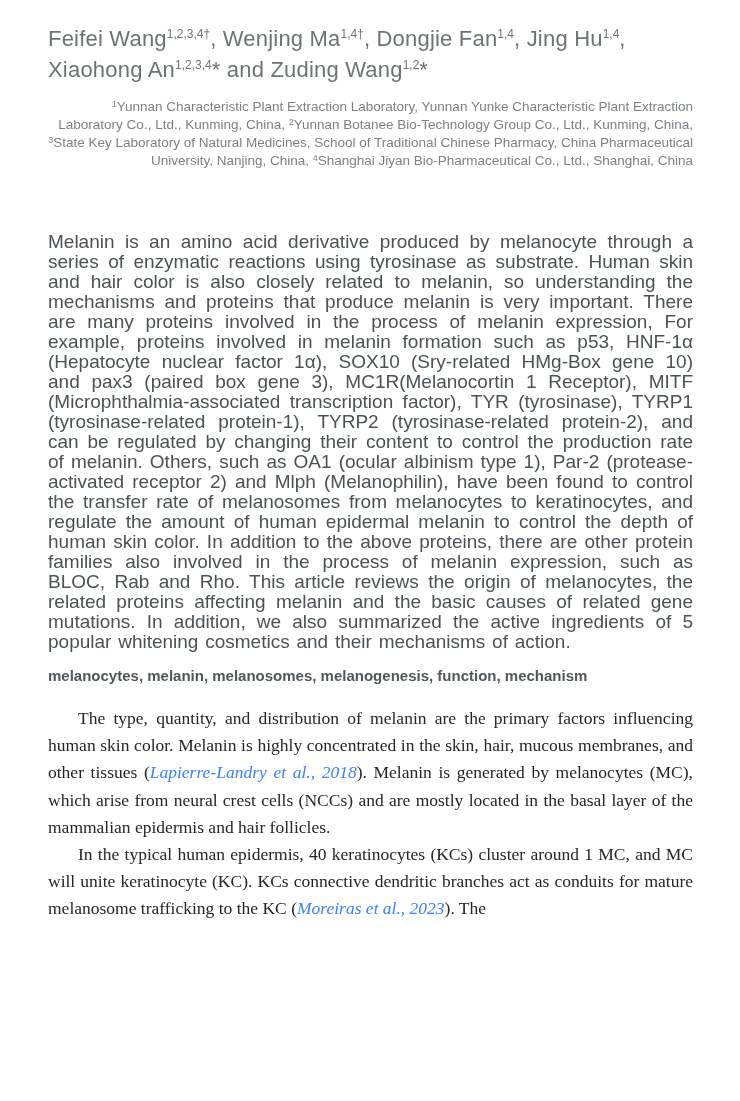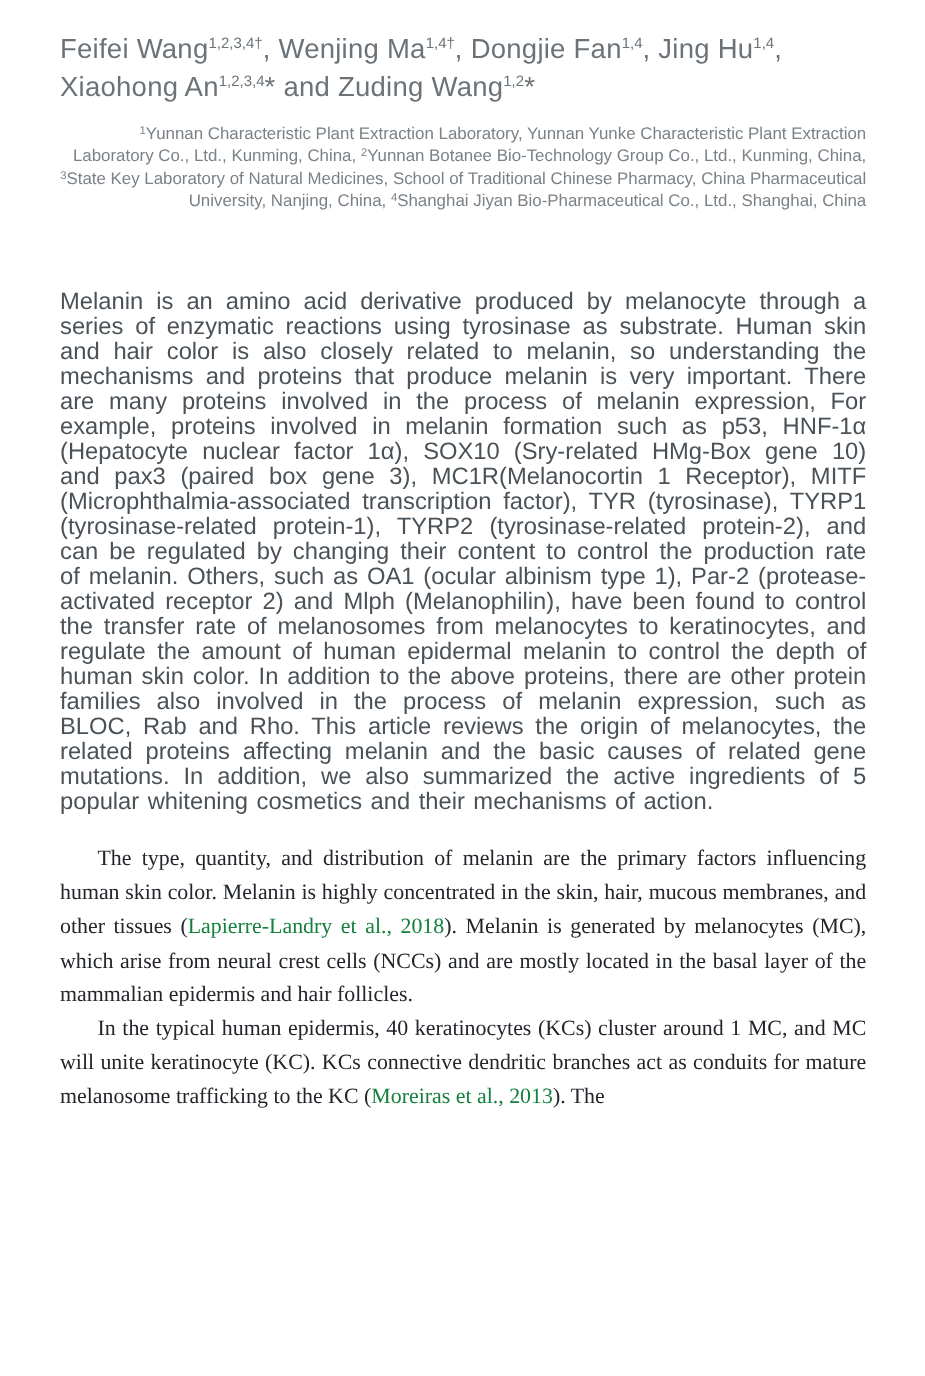--- a/index.html
+++ b/index.html
@@ -96,36 +96,38 @@
     font-size: 17.5px;
     line-height: 27.2px;
     text-align: justify;
     color: #22262a;
   }
   .intro-body p {
     margin: 0;
     text-indent: 30px;
   }
   .cite {
-    color: #15803d;
+    color: #3b82f6;
     text-decoration: none;
     cursor: pointer;
+    font-style: italic;
   }
 </style>
 </head>
 <body>
 
 <div class="page">
 
   <h1 class="authors"><span class="author"><span>Feifei Wang</span><sup>1,2,3,4†</sup></span><span>, </span><span class="author"><span>Wenjing Ma</span><sup>1,4†</sup></span><span>, </span><span class="author"><span>Dongjie Fan</span><sup>1,4</sup></span><span>, </span><span class="author"><span>Jing Hu</span><sup>1,4</sup></span><span>, </span><span class="author"><span>Xiaohong An</span><sup>1,2,3,4</sup></span><span>* and </span><span class="author"><span>Zuding Wang</span><sup>1,2</sup></span><span>*</span></h1>
 
   <p class="affiliations"><sup>1</sup><span>Yunnan Characteristic Plant Extraction Laboratory, Yunnan Yunke Characteristic Plant Extraction Laboratory Co., Ltd., Kunming, China, </span><sup>2</sup><span>Yunnan Botanee Bio-Technology Group Co., Ltd., Kunming, China, </span><sup>3</sup><span>State Key Laboratory of Natural Medicines, School of Traditional Chinese Pharmacy, China Pharmaceutical University, Nanjing, China, </span><sup>4</sup><span>Shanghai Jiyan Bio-Pharmaceutical Co., Ltd., Shanghai, China</span></p>
 
   <p class="abstract">Melanin is an amino acid derivative produced by melanocyte through a series of enzymatic reactions using tyrosinase as substrate. Human skin and hair color is also closely related to melanin, so understanding the mechanisms and proteins that produce melanin is very important. There are many proteins involved in the process of melanin expression, For example, proteins involved in melanin formation such as p53, HNF-1α (Hepatocyte nuclear factor 1α), SOX10 (Sry-related HMg-Box gene 10) and pax3 (paired box gene 3), MC1R(Melanocortin 1 Receptor), MITF (Microphthalmia-associated transcription factor), TYR (tyrosinase), TYRP1 (tyrosinase-related protein-1), TYRP2 (tyrosinase-related protein-2), and can be regulated by changing their content to control the production rate of melanin. Others, such as OA1 (ocular albinism type 1), Par-2 (protease-activated receptor 2) and Mlph (Melanophilin), have been found to control the transfer rate of melanosomes from melanocytes to keratinocytes, and regulate the amount of human epidermal melanin to control the depth of human skin color. In addition to the above proteins, there are other protein families also involved in the process of melanin expression, such as BLOC, Rab and Rho. This article reviews the origin of melanocytes, the related proteins affecting melanin and the basic causes of related gene mutations. In addition, we also summarized the active ingredients of 5 popular whitening cosmetics and their mechanisms of action.</p>
 
+  <div class="keywords-text">melanocytes, melanin, melanosomes, melanogenesis, function, mechanism</div>
 
 
   <div class="intro-body">
     <p><span>The type, quantity, and distribution of melanin are the primary factors influencing human skin color. Melanin is highly concentrated in the skin, hair, mucous membranes, and other tissues (</span><a class="cite">Lapierre-Landry et al., 2018</a><span>). Melanin is generated by melanocytes (MC), which arise from neural crest cells (NCCs) and are mostly located in the basal layer of the mammalian epidermis and hair follicles.</span></p>
-    <p><span>In the typical human epidermis, 40 keratinocytes (KCs) cluster around 1 MC, and MC will unite keratinocyte (KC). KCs connective dendritic branches act as conduits for mature melanosome trafficking to the KC (</span><a class="cite">Moreiras et al., 2013</a><span>). The</span></p>
+    <p><span>In the typical human epidermis, 40 keratinocytes (KCs) cluster around 1 MC, and MC will unite keratinocyte (KC). KCs connective dendritic branches act as conduits for mature melanosome trafficking to the KC (</span><a class="cite">Moreiras et al., 2023</a><span>). The</span></p>
   </div>
 
 </div>
 
 </body></html>

